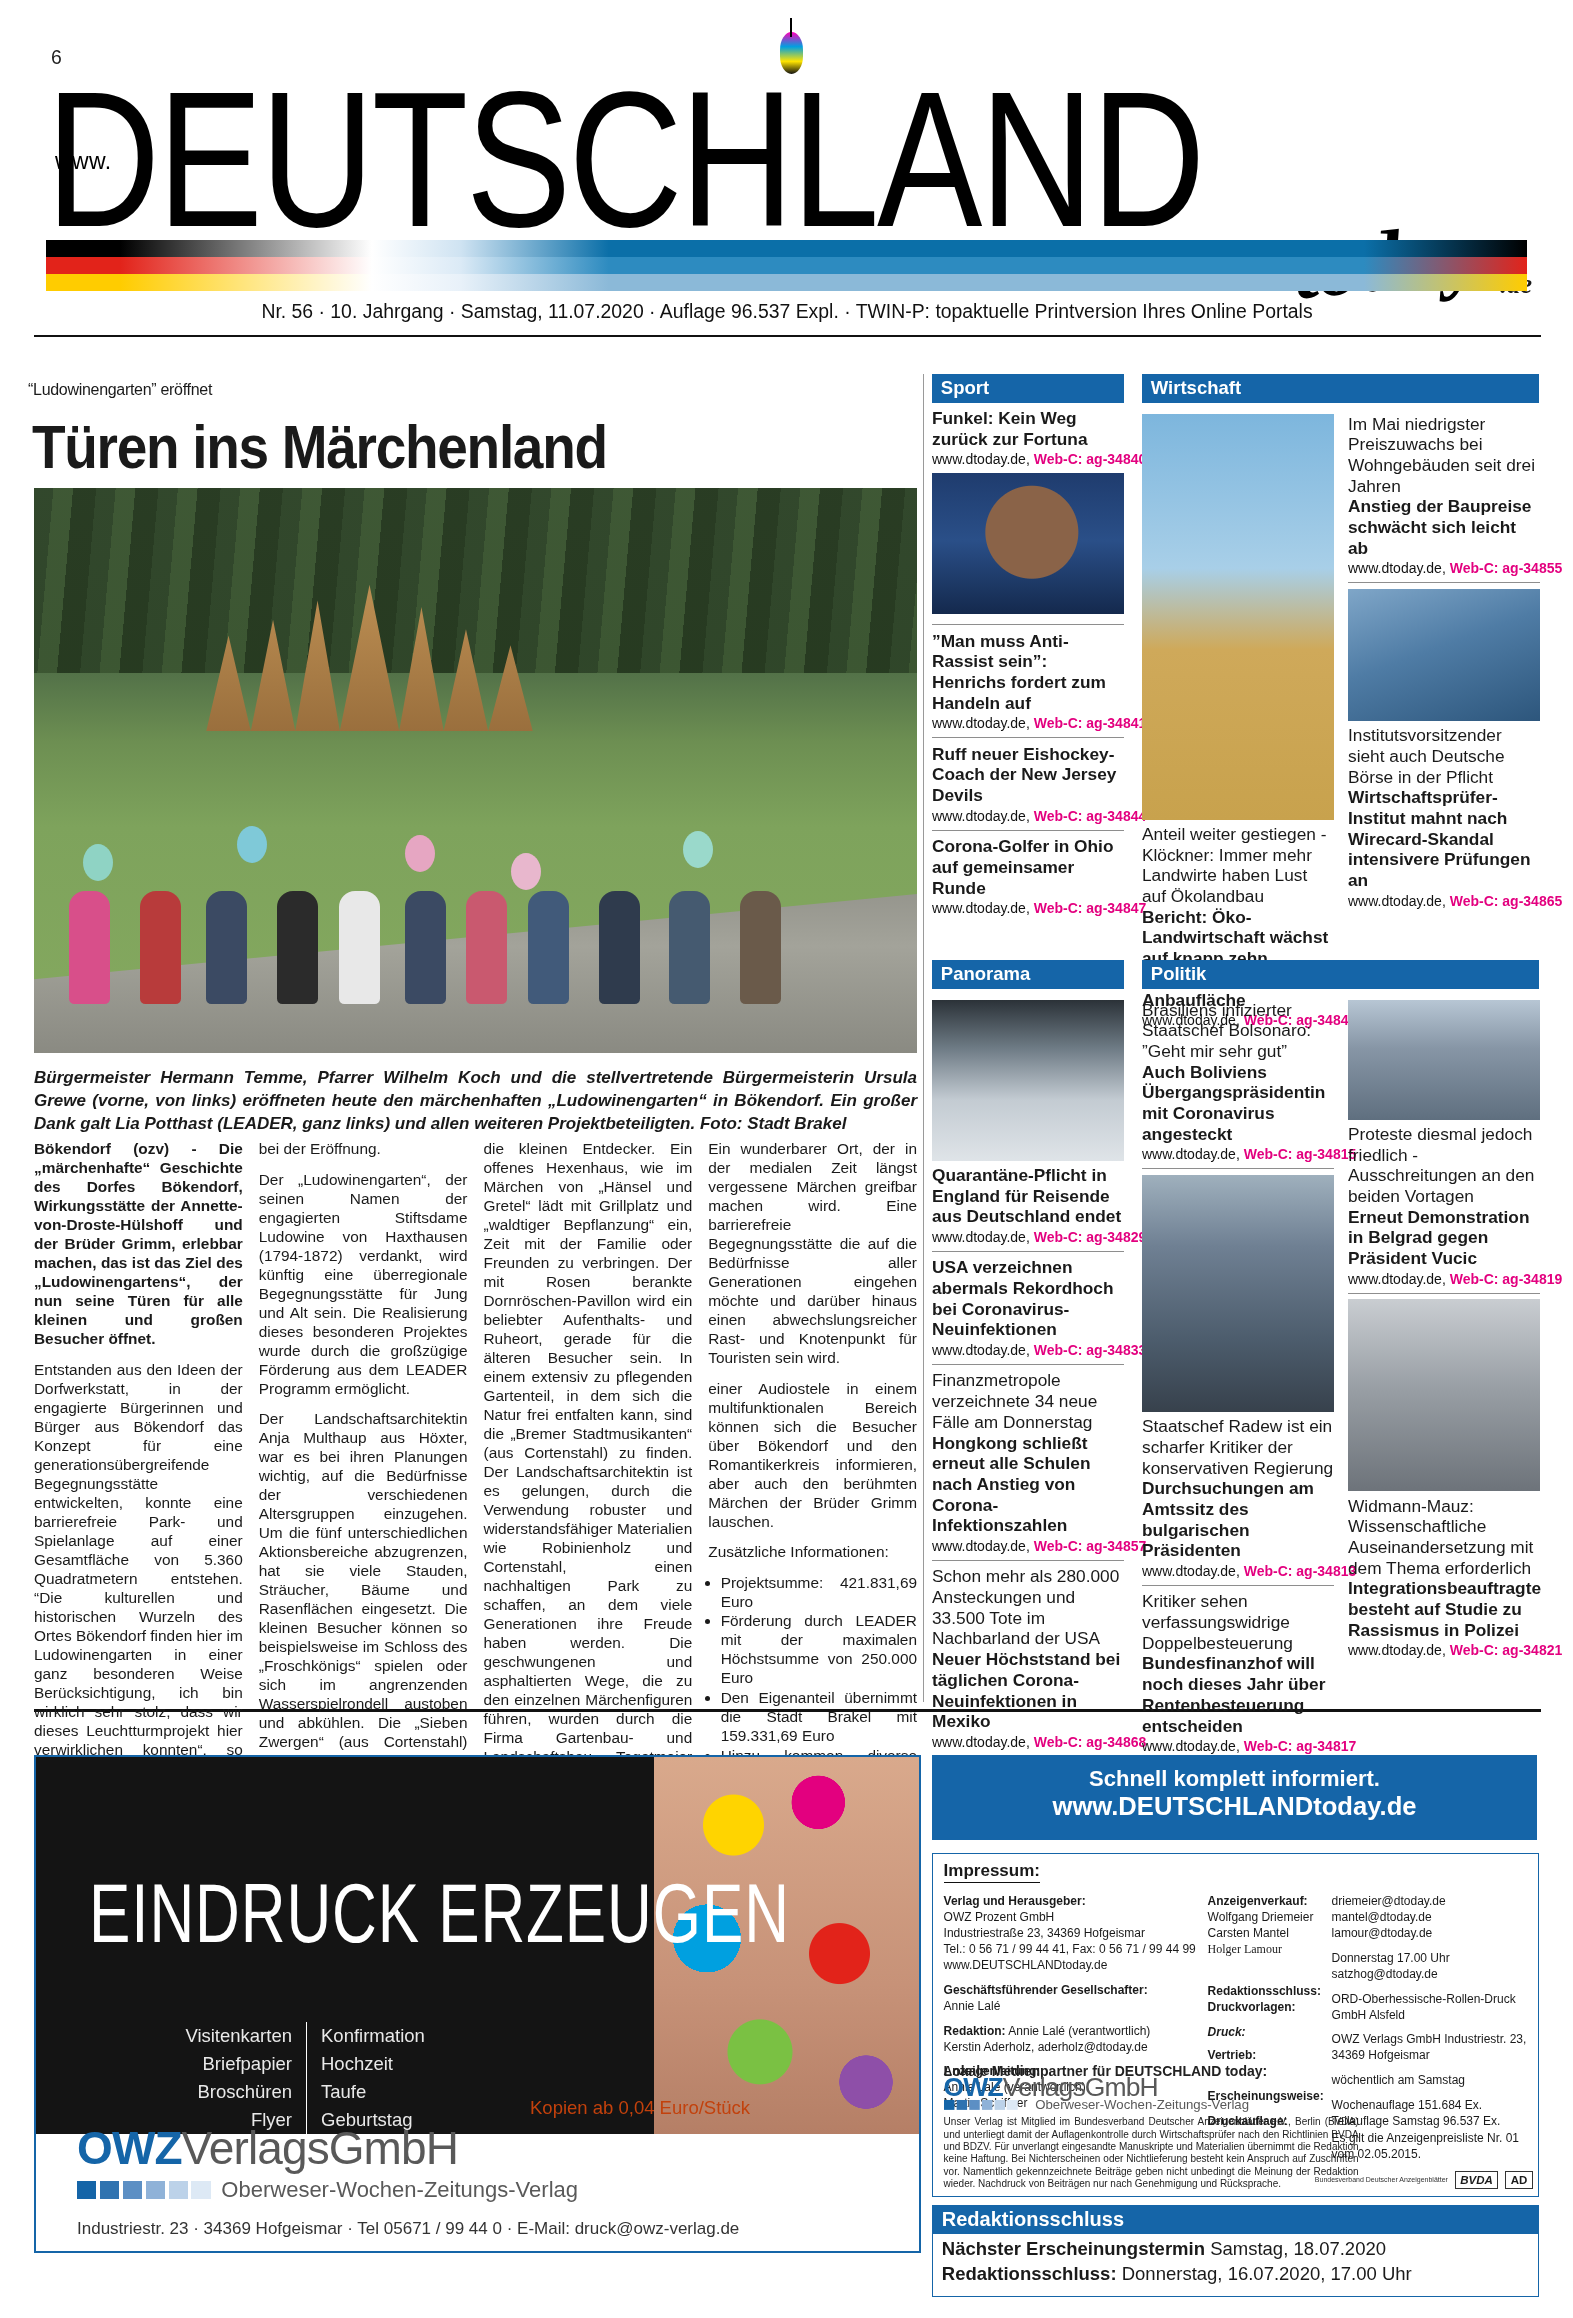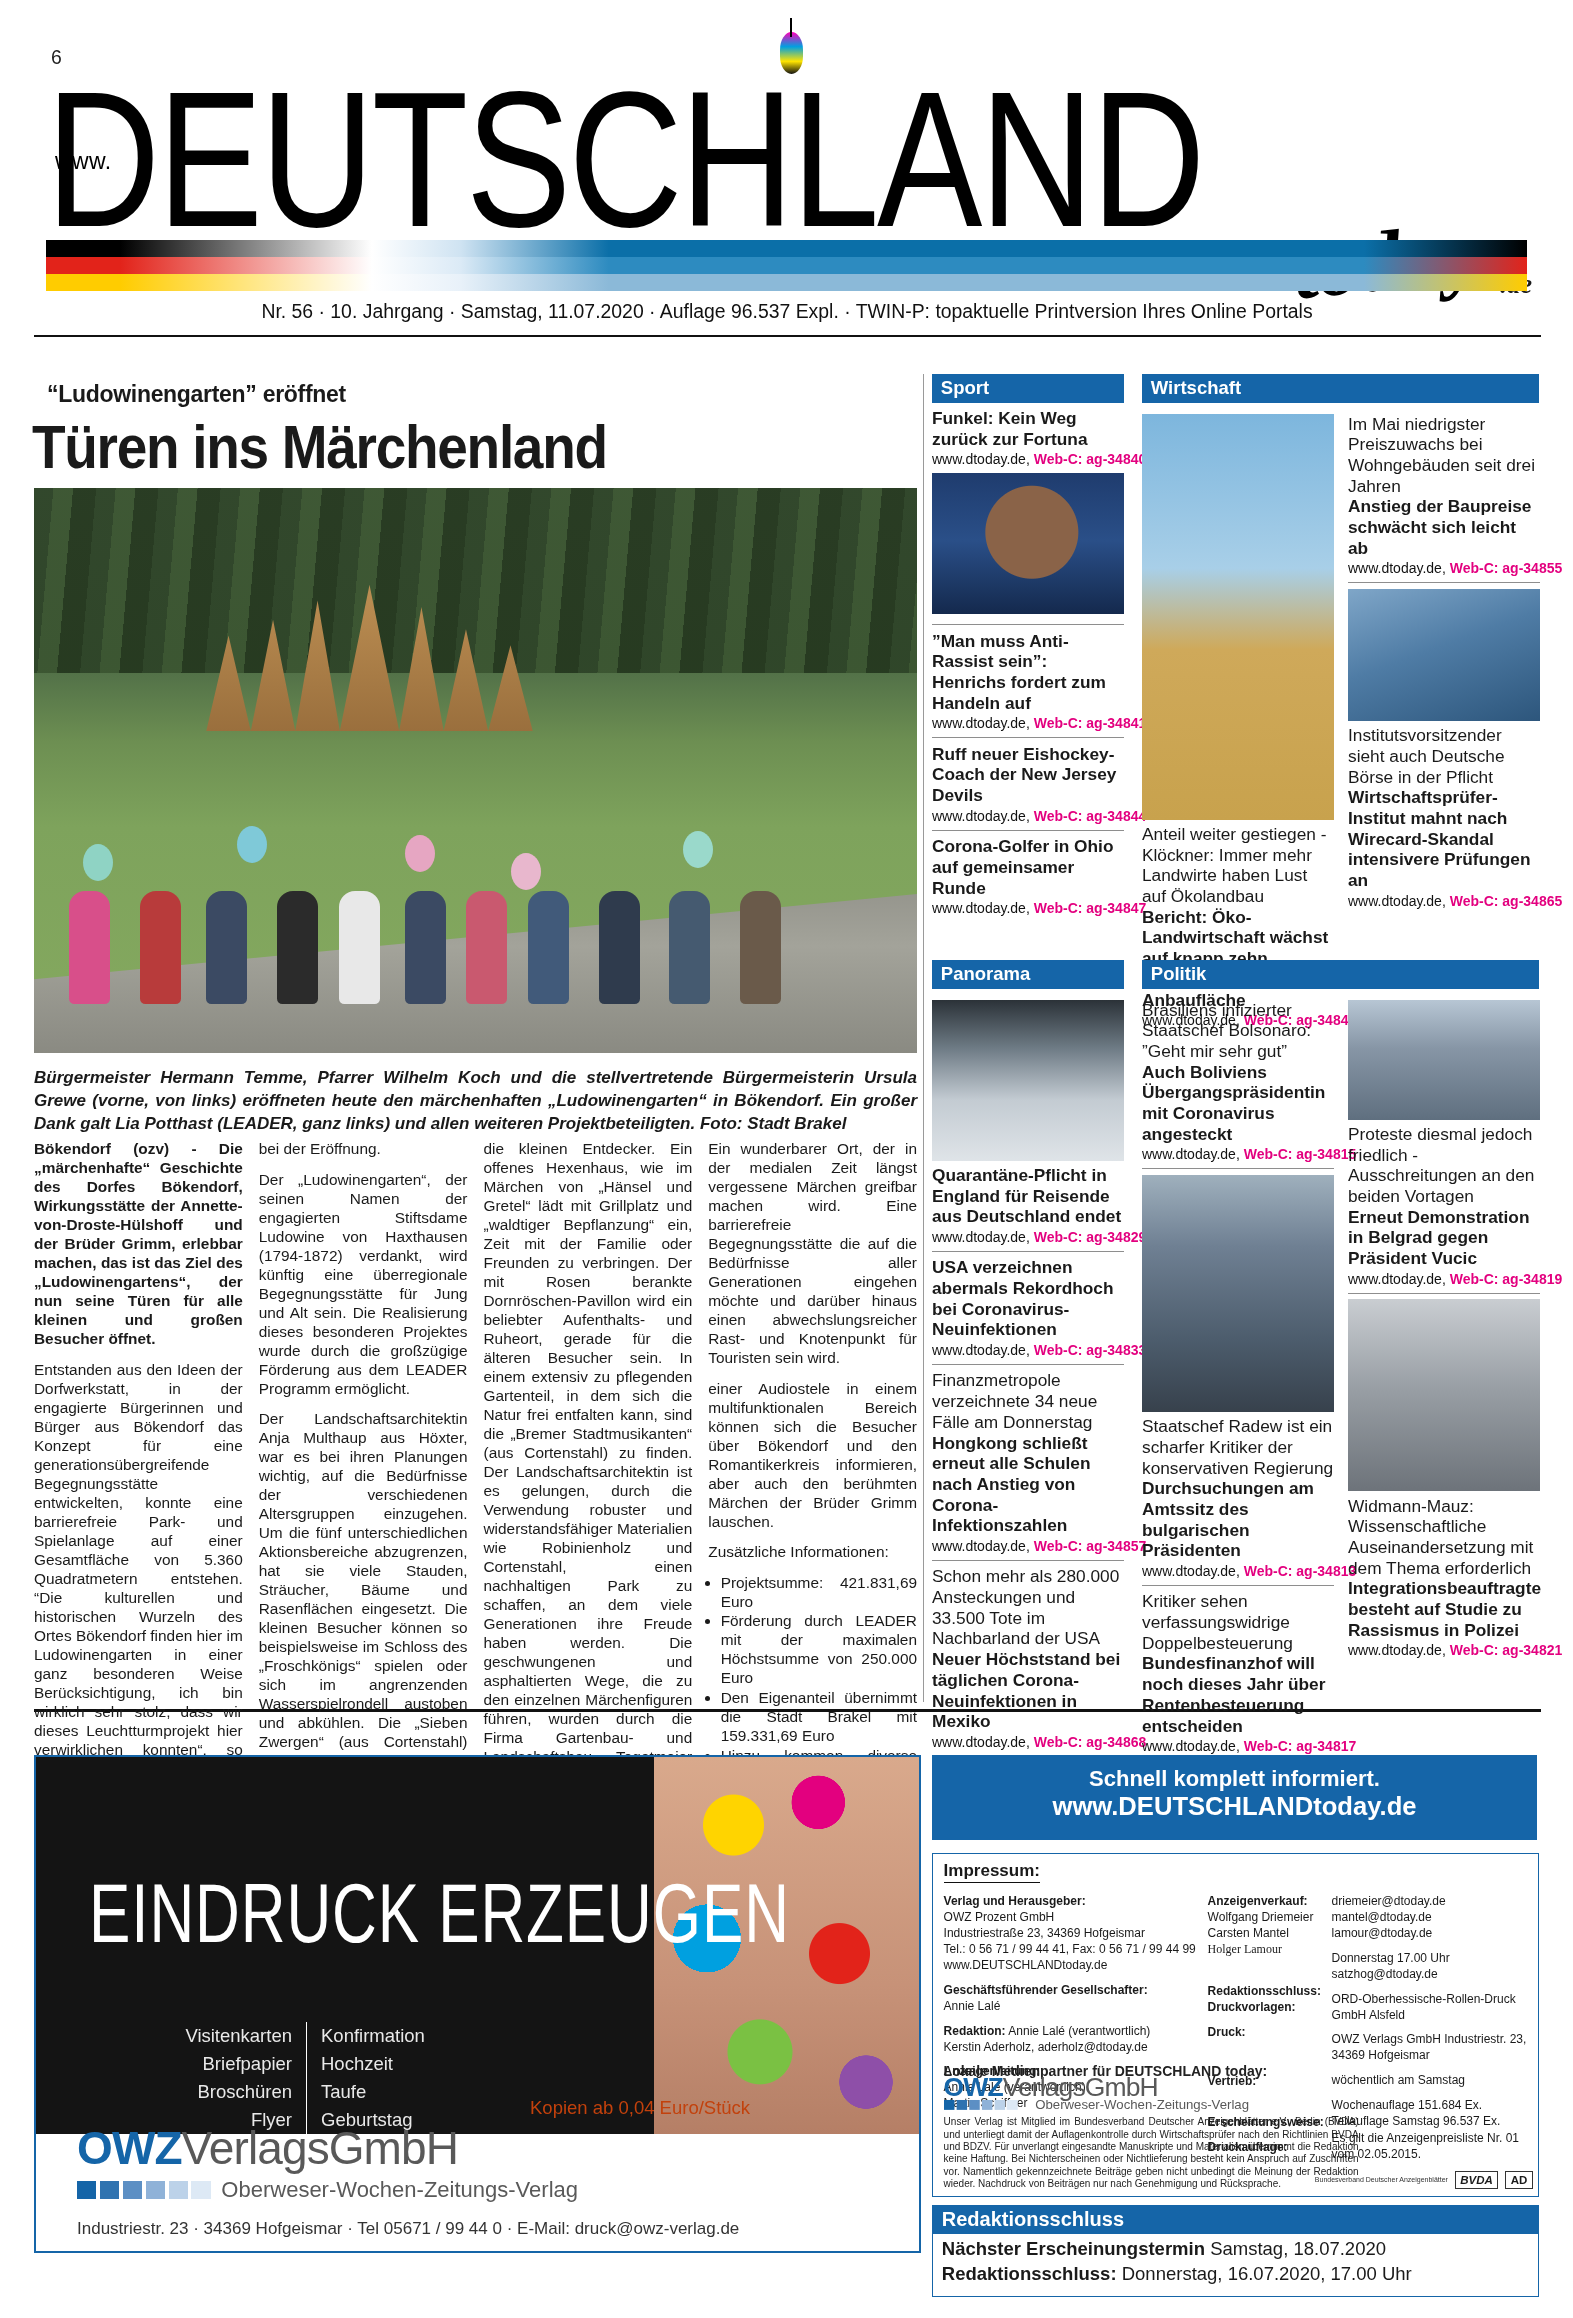--- a/index.html
+++ b/index.html
@@ -24,21 +24,21 @@
   .fg1{top:0;background:linear-gradient(90deg,#000 0%,#000 5%,#fff 22%,#cfe3f2 28%,#0b6fa8 38%,#0b6fa8 89%,#000 100%);}
   .fg2{top:17px;background:linear-gradient(90deg,#e2231a 0%,#e2231a 5%,#fff 22%,#dbeaf6 28%,#2d8bc0 38%,#2d8bc0 89%,#e2231a 100%);}
   .fg3{top:34px;background:linear-gradient(90deg,#ffcc00 0%,#ffcc00 5%,#fff 22%,#e8f1f9 28%,#8bb9d8 38%,#8bb9d8 89%,#ffcc00 100%);}
   .issueline{position:absolute;left:0;top:300px;width:1574px;text-align:center;font-size:19.4px;color:#111;}
 
   
   .hr-thick{position:absolute;background:#111;}
   .vrule{position:absolute;width:0.9px;background:#9a9a9a;}
 
   
-  .kicker{position:absolute;left:47px;top:381px;font-size:23px;font-weight:700;letter-spacing:-0.3px;}
+  .kicker{position:absolute;left:28px;top:381px;font-size:16px;font-weight:400;letter-spacing:-0.3px;}
   .headline{position:absolute;left:32px;top:411px;font-size:55px;font-weight:800;letter-spacing:-1.3px;
             transform:scaleY(1.12);transform-origin:left top;}
 
   .leadphoto{position:absolute;left:34px;top:488px;width:883px;height:565px;overflow:hidden;}
   .sky{position:absolute;inset:0;background:linear-gradient(180deg,#7c8f7a 0%,#63795f 18%,#4d6b46 30%,#6d8f52 45%,#7ea35c 60%,#85a95f 100%);}
   .trees{position:absolute;left:0;top:0;width:100%;height:185px;
          background:repeating-linear-gradient(95deg,#2e4428 0 19.4px,#3b5531 19.4px 39px,#25381f 39px 62px);opacity:.95;}
   .playstruct{position:absolute;left:150px;top:84px;width:371px;height:159px;
       background:linear-gradient(180deg,#c09255 0%,#9a6f3d 100%);clip-path:polygon(6% 100%,12% 40%,18% 100%,24% 30%,30% 100%,36% 18%,42% 100%,50% 8%,58% 100%,64% 22%,70% 100%,76% 36%,82% 100%,88% 46%,94% 100%);}
   .path{position:absolute;left:0;bottom:0;width:100%;height:194px;background:linear-gradient(180deg,#8d8d85 0%,#a3a39a 45%,#8a8a82 100%);
@@ -467,21 +467,21 @@
       </div>
 
       <div class="imp-c2">
         <div class="imp-k">
           <div class="b">Anzeigenverkauf:</div>
           <div>Wolfgang Driemeier</div>
           <div>Carsten Mantel</div>
           <div style="margin-bottom:26px;font-family:Liberation Serif, serif;">Holger Lamour</div>
           <div class="b">Redaktionsschluss:</div>
           <div class="b" style="margin-bottom:8.8px;">Druckvorlagen:</div>
-          <div class="b" style="margin-bottom:33px;">Druck:</div>
+          <div class="b" style="margin-bottom:7px;font-style:italic;">Druck:</div>
           <div class="b" style="margin-bottom:25px;">Vertrieb:</div>
           <div class="b" style="margin-bottom:8.8px;">Erscheinungsweise:</div>
           <div class="b">Druckauflage:</div>
         </div>
         <div class="imp-v">
           <div></div>
           <div>driemeier@dtoday.de</div>
           <div>mantel@dtoday.de</div>
           <div style="margin-bottom:8.8px;">lamour@dtoday.de</div>
           <div>Donnerstag 17.00 Uhr</div>

